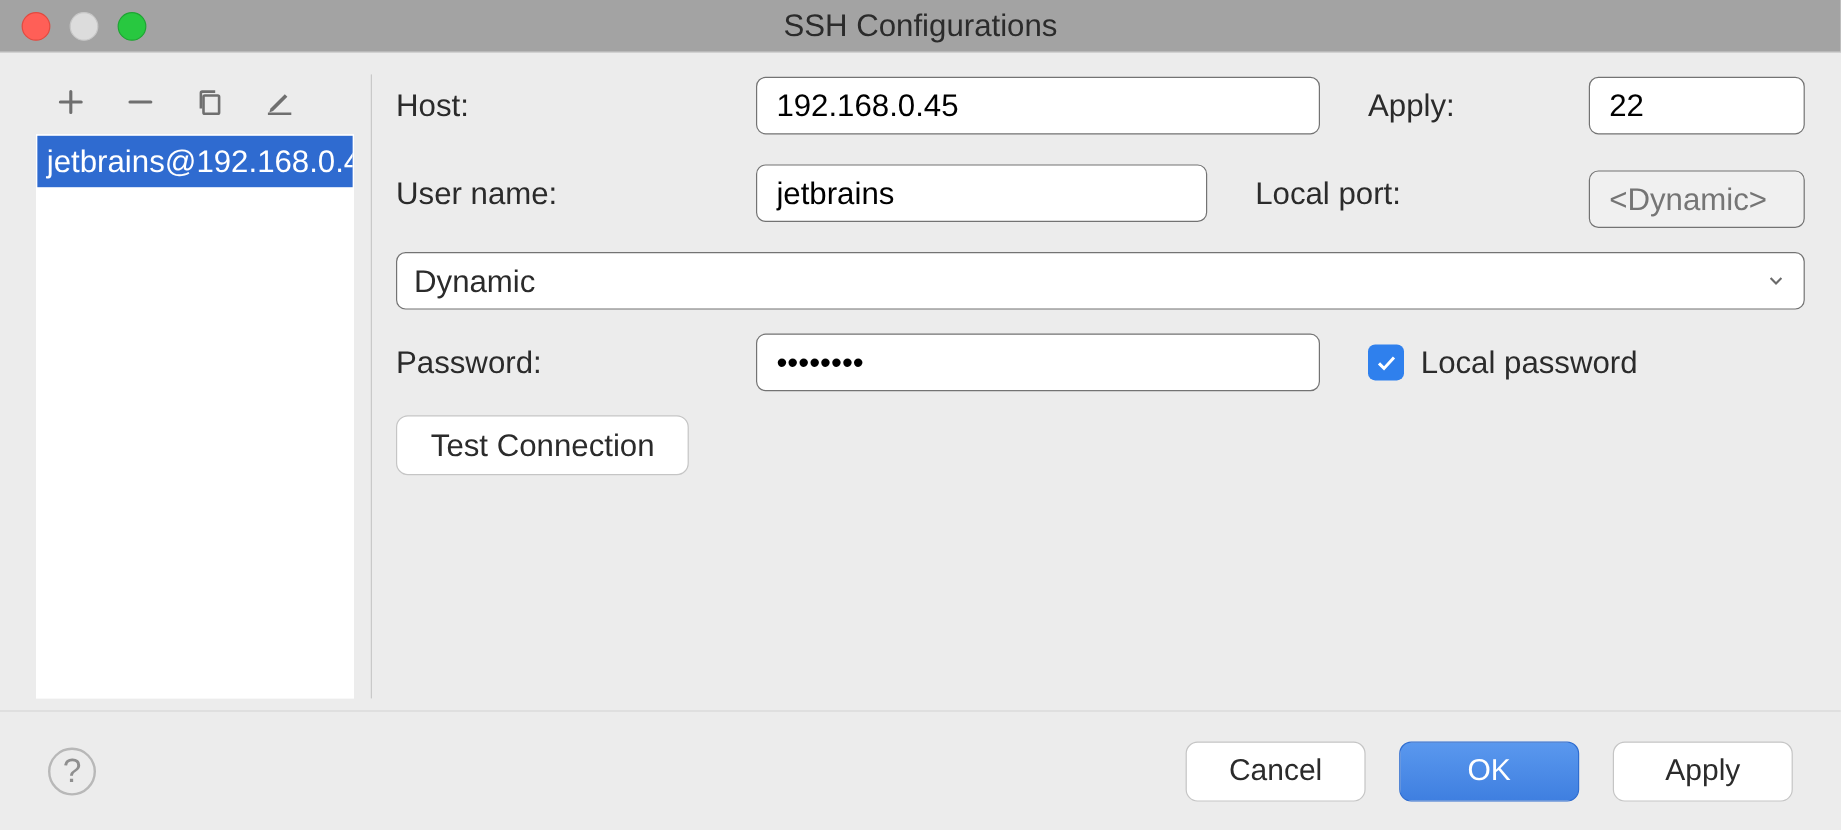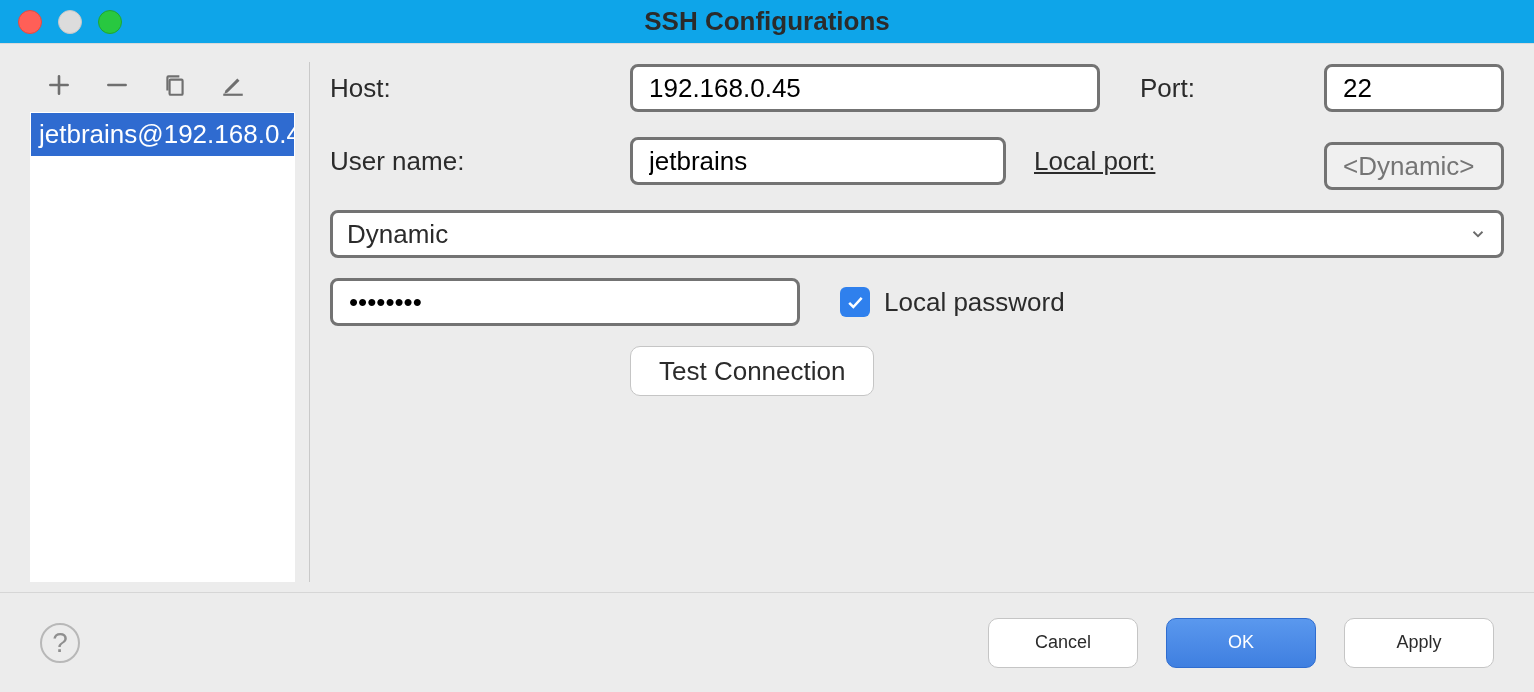--- a/index.html
+++ b/index.html
@@ -10,23 +10,22 @@
     font-size: 26px;
     color: #2b2b2b;
     background: #ececec;
     overflow: hidden;
   }
 
   
   .titlebar {
     position: relative;
     height: 44px;
-    background: #0ea5e9;
+    background: #a3a3a3;
     border-bottom: 1px solid #d9d9d9;
-    font-weight: bold;
   }
   .traffic-lights {
     position: absolute;
     left: 18px; top: 50%;
     transform: translateY(-50%);
     display: flex; gap: 16px;
   }
   .tl {
     width: 24px; height: 24px; border-radius: 50%;
   }
@@ -96,21 +95,21 @@
     align-items: center;
     gap: 20px;
   }
   .lbl {
     width: 280px;
     font-size: 26px;
   }
   .field, .select {
     height: 48px;
     background: #ffffff;
-    border: 3px solid #737373;
+    border: 1px solid #737373;
     border-radius: 8px;
     padding: 0 14px;
     font-size: 26px;
     display: flex;
     align-items: center;
     font-family: inherit;
     color: inherit;
   }
   .field input[type="text"], .field input[type="password"] {
     border: none; outline: none;
@@ -121,21 +120,21 @@
   }
   .field.disabled {
     background: #f0f0f0;
     color: #9a9a9a;
   }
   .field.disabled input { color:#9a9a9a; }
 
   .host-field   { width: 470px; }
   .port-lbl     { margin-left: 20px; width: 60px; }
   .port-field   { width: 180px; margin-left: auto; }
-  .local-port-lbl { margin-left: 8px; width: 150px; text-decoration: underline; }
+  .local-port-lbl { margin-left: 20px; width: 150px; }
   .local-port-field { width: 180px; margin-left: auto; margin-top: 10px; }
   .user-field   { width: 376px; }
   .auth-select  { flex: 1; position: relative; justify-content: space-between; cursor: pointer;}
   .auth-select .caret { color: #6a6a6a; }
   .auth-select svg { width: 18px; height: 18px; }
   .pwd-field    { width: 470px; }
 
   .checkbox {
     display: flex; align-items: center; gap: 14px;
     margin-left: 20px;
@@ -154,21 +153,20 @@
     align-items: center;
     justify-content: center;
     height: 50px;
     padding: 0 28px;
     background: #ffffff;
     border: 1px solid #c5c5c5;
     border-radius: 10px;
     font-size: 26px;
     cursor: pointer;
     width: fit-content;
-    margin-left: 300px;
   }
 
   
   .footer {
     height: 100px;
     border-top: 1px solid #d6d6d6;
     background: #ececec;
     display: flex;
     align-items: center;
     padding: 0 40px;
@@ -184,21 +182,21 @@
     cursor: pointer;
   }
   .spacer { flex: 1; }
   .btn {
     height: 50px;
     min-width: 150px;
     padding: 0 26px;
     border-radius: 10px;
     border: 1px solid #c5c5c5;
     background: #ffffff;
-    font-size: 18px;
+    font-size: 25px;
     display: flex; align-items: center; justify-content: center;
     cursor: pointer;
   }
   .btn.primary {
     background: #4a8ae5;
     background: linear-gradient(#5a98ee, #3f7fe0);
     border: 1px solid #2f6dd0;
     color: #ffffff;
   }
 </style>
@@ -246,21 +244,21 @@
     </div>
   </div>
 
   <div class="form">
 
     <div class="row">
       <div class="lbl">Host:</div>
       <div class="field host-field">
         <input type="text" value="192.168.0.45" style="">
       </div>
-      <div class="port-lbl">Port:</div>
+      <div class="port-lbl">Apply:</div>
       <div class="field port-field">
         <input type="text" value="22" style="">
       </div>
     </div>
 
     <div class="row">
       <div class="lbl">User name:</div>
       <div class="field user-field">
         <input type="text" value="jetbrains" style="">
       </div>
@@ -275,20 +273,21 @@
         <span>Dynamic</span>
         <span class="caret">
           <svg viewBox="0 0 24 24">
               <path d="M6 9l6 6 6-6" fill="none" stroke="#6a6a6a" stroke-width="2.4"></path>
             </svg>
         </span>
       </div>
     </div>
 
     <div class="row">
+      <div class="lbl">Password:</div>
       <div class="field pwd-field">
         <input type="password" value="••••••••" style="">
       </div>
       <label class="checkbox">
         <span class="cb">
           <svg viewBox="0 0 24 24">
               <path d="M5 13l5 5L20 7"></path>
             </svg>
         </span>
         <span>Local password</span>

